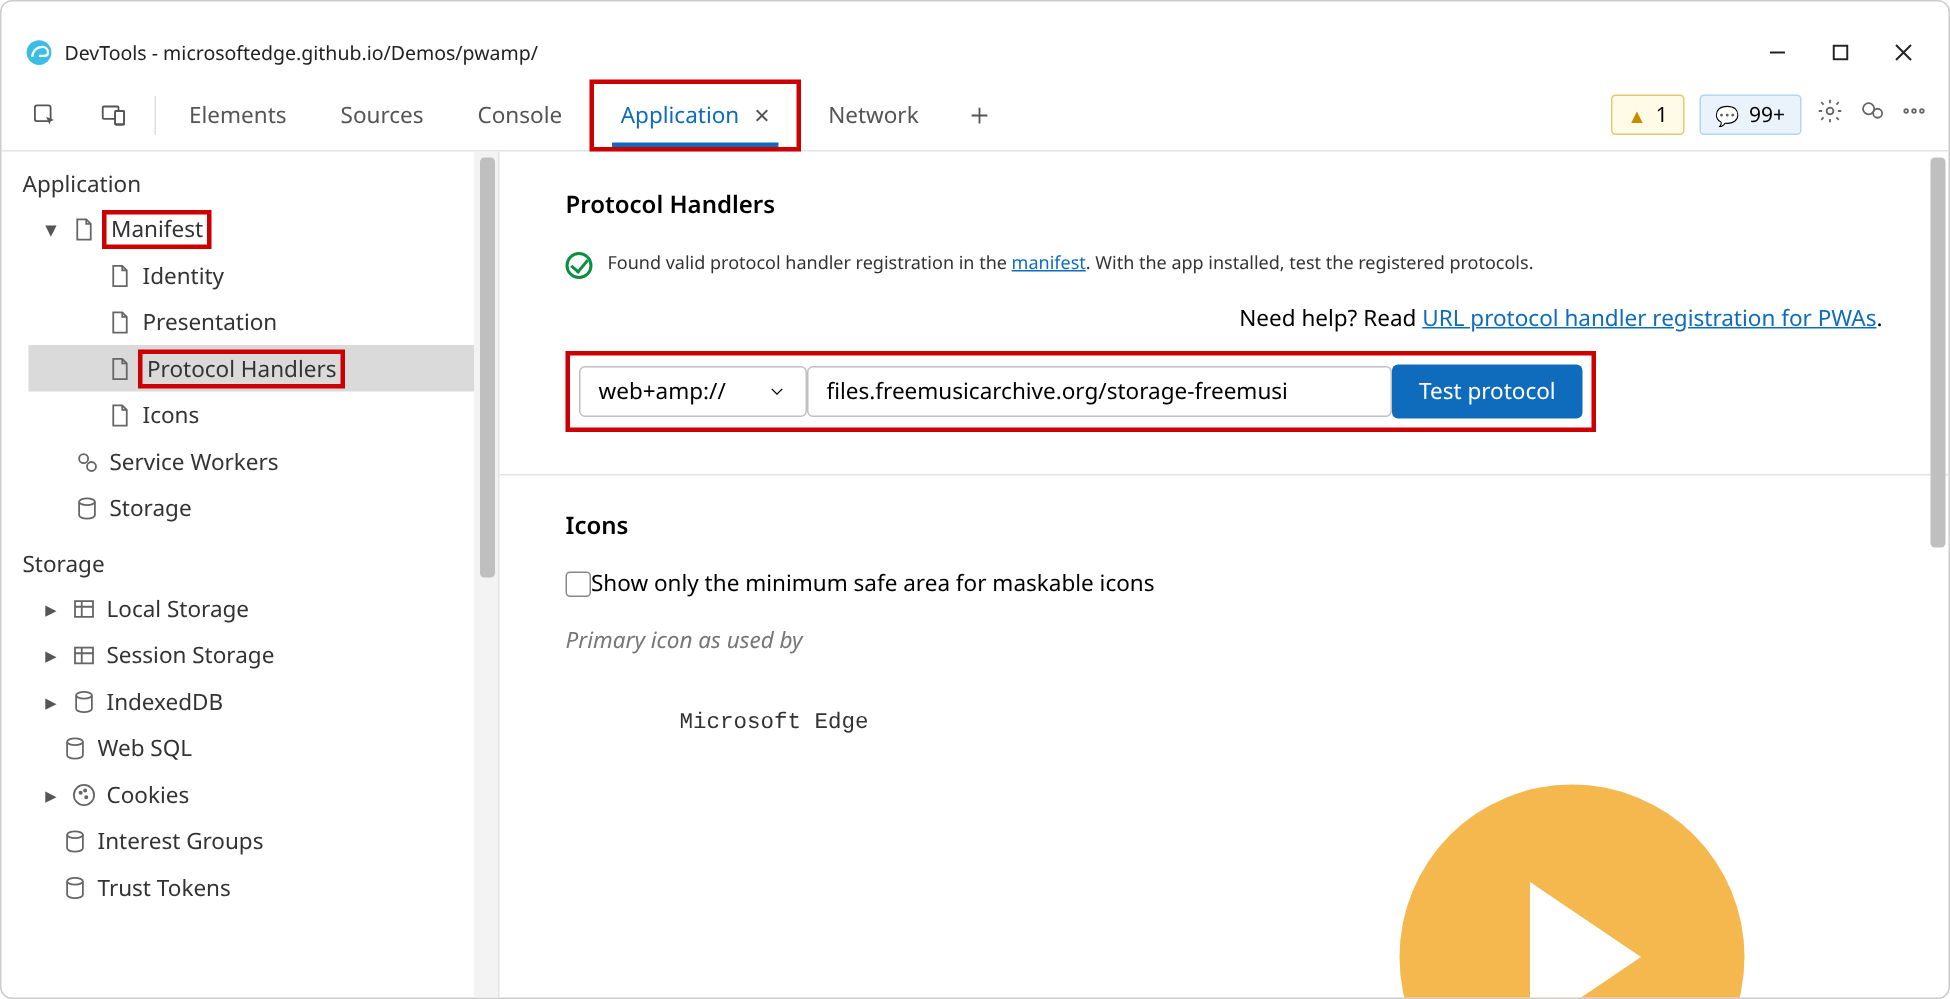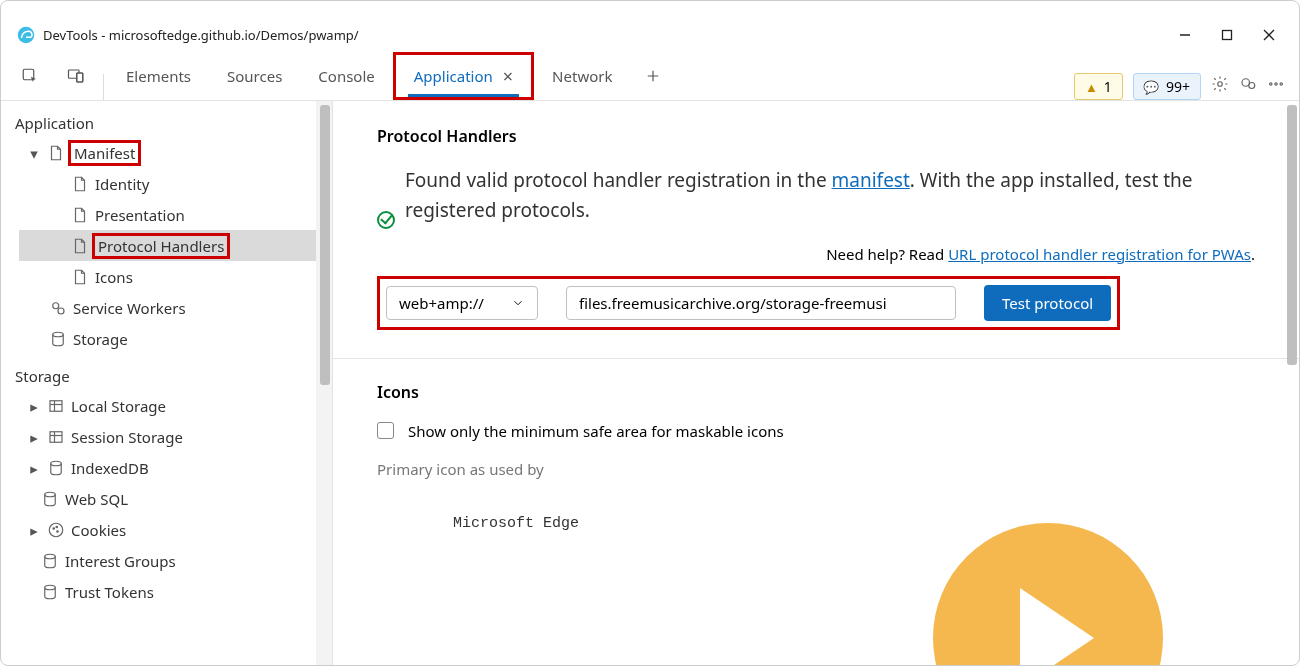--- a/index.html
+++ b/index.html
@@ -2,21 +2,21 @@
 <html><head>
 <meta charset="utf-8">
 <style>
 * { box-sizing: border-box; margin: 0; padding: 0; font-family: "Segoe UI", system-ui, sans-serif; }
 body { background: #fff; width: 1300px; height: 666px; overflow: hidden; border: 1px solid #ccc; border-radius: 8px; position: relative; }
 .titlebar { display: flex; align-items: center; height: 36px; padding: 0 8px; margin-top: 16px; }
 .app-icon { width: 18px; height: 18px; margin: 0 8px; }
 .titlebar-text { font-size: 13px; color: #222; flex: 0 0 auto; }
 .win-controls { display: flex; margin-left: auto; gap: 30px; padding-right: 16px; align-items: center; }
 .win-controls svg { width: 12px; height: 12px; }
-.toolbar { display: flex; align-items: flex-end; height: 48px; border-bottom: 1px solid #e3e3e3; }
+.toolbar { display: flex; align-items: center; height: 48px; border-bottom: 1px solid #e3e3e3; }
 .tool-icon { width: 46px; height: 48px; display: flex; align-items: center; justify-content: center; color: #555; }
 .tool-icon.first { margin-left: 6px; }
 .sep { width: 1px; height: 26px; background: #ddd; margin: 0 4px; }
 .tabs { display: flex; align-items: center; height: 48px; }
 .tab { padding: 0 18px; height: 48px; display: flex; align-items: center; font-size: 15px; color: #555; cursor: pointer; position: relative; }
 .tab.active { color: #0f6cbd; }
 .tab.active::after { content: ""; position: absolute; bottom: 0; left: 12px; right: 12px; height: 3px; background: #0f6cbd; }
 .tab .x { margin-left: 10px; font-size: 18px; color: #555; }
 .red-highlight { border: 3px solid #cc0000; }
 .toolbar-right { margin-left: auto; display: flex; align-items: center; gap: 10px; padding-right: 14px; }
@@ -35,34 +35,34 @@
 .tree-item.lvl1 { padding-left: 8px; }
 .tree-item.lvl2 { padding-left: 52px; }
 .disclosure { width: 14px; display: inline-flex; justify-content: center; color: #555; }
 .tree-icon { width: 18px; height: 18px; color: #666; flex: none; }
 .tree-item.selected { background: #dadada; }
 .red-box-inline { border: 3px solid #cc0000; padding: 0 3px; margin-left: -3px; }
 .main { flex: 1; position: relative; overflow: hidden; padding: 24px 44px 0 44px; }
 .main-scroll { position: absolute; right: 0; top: 0; width: 16px; height: 100%; }
 .main-thumb { position: absolute; right: 2px; top: 4px; width: 10px; height: 260px; background: #bfbfbf; border-radius: 3px; }
 .section-title { font-weight: 600; font-size: 16px; margin-bottom: 18px; }
-.success-line { display: flex; align-items: flex-end; gap: 10px; font-size: 19px; color: #333; line-height: 1.6; margin-bottom: 6px; }
+.success-line { display: flex; align-items: flex-start; gap: 10px; font-size: 12px; color: #333; line-height: 1.6; margin-bottom: 6px; }
 .check { width: 18px; height: 18px; border: 2px solid #0a8f3f; border-radius: 50%; display: inline-flex; align-items: center; justify-content: center; position: relative; top: 3px; flex: none; }
 .check::after { content: ""; width: 5px; height: 9px; border-right: 2px solid #0a8f3f; border-bottom: 2px solid #0a8f3f; transform: rotate(40deg) translate(-1px,-1px); }
 .link { color: #0f6cbd; text-decoration: underline; cursor: pointer; }
 .help { font-size: 15px; margin: 18px 0 12px; text-align: right; }
-.row { display: flex; gap: 28px; align-items: center; padding: 6px; border: 3px solid #cc0000; width: fit-content; }
+.row { display: flex; gap: 0; align-items: center; padding: 6px; border: 3px solid #cc0000; width: fit-content; }
 .select { display: flex; align-items: center; justify-content: space-between; border: 1px solid #c0c0c0; border-radius: 4px; padding: 6px 12px; width: 152px; background: #fff; font-size: 15px; }
 .input { border: 1px solid #c0c0c0; border-radius: 4px; padding: 6px 12px; width: 390px; font-size: 15px; font-family: inherit; }
 .btn { background: #0f6cbd; color: #fff; border: none; border-radius: 4px; padding: 8px 18px; font-size: 15px; cursor: pointer; }
 hr.div { border: none; border-top: 1px solid #e3e3e3; margin: 28px -44px 22px; }
-.chk-row { display: flex; align-items: center; gap: 14px; font-size: 15px; margin: 10px 0 18px; }
+.chk-row { display: flex; align-items: center; gap: 0; font-size: 15px; margin: 10px 0 18px; }
 .chk { width: 17px; height: 17px; border: 1px solid #888; border-radius: 3px; }
 .muted { color: #777; }
-.primary-label { font-size: 15px; color: #777; }
+.primary-label { font-size: 15px; color: #777; font-style: italic; }
 .edge-label { font-size: 15px; color: #333; margin-top: 36px; padding-left: 76px; font-family: Liberation Mono, monospace; }
 .big-icon { width: 230px; height: 230px; border-radius: 50%; background: #f5b84f; display: flex; align-items: center; justify-content: center; position: absolute; left: 600px; bottom: -70px; }
 .play-tri { width: 0; height: 0; border-left: 74px solid #fff; border-top: 50px solid transparent; border-bottom: 50px solid transparent; margin-left: 18px; }
 svg.i { width: 18px; height: 18px; fill: none; stroke: currentColor; stroke-width: 1.6; }
 </style>
 </head>
 <body>
 
 <div class="titlebar">
   <svg class="app-icon" viewBox="0 0 24 24">

